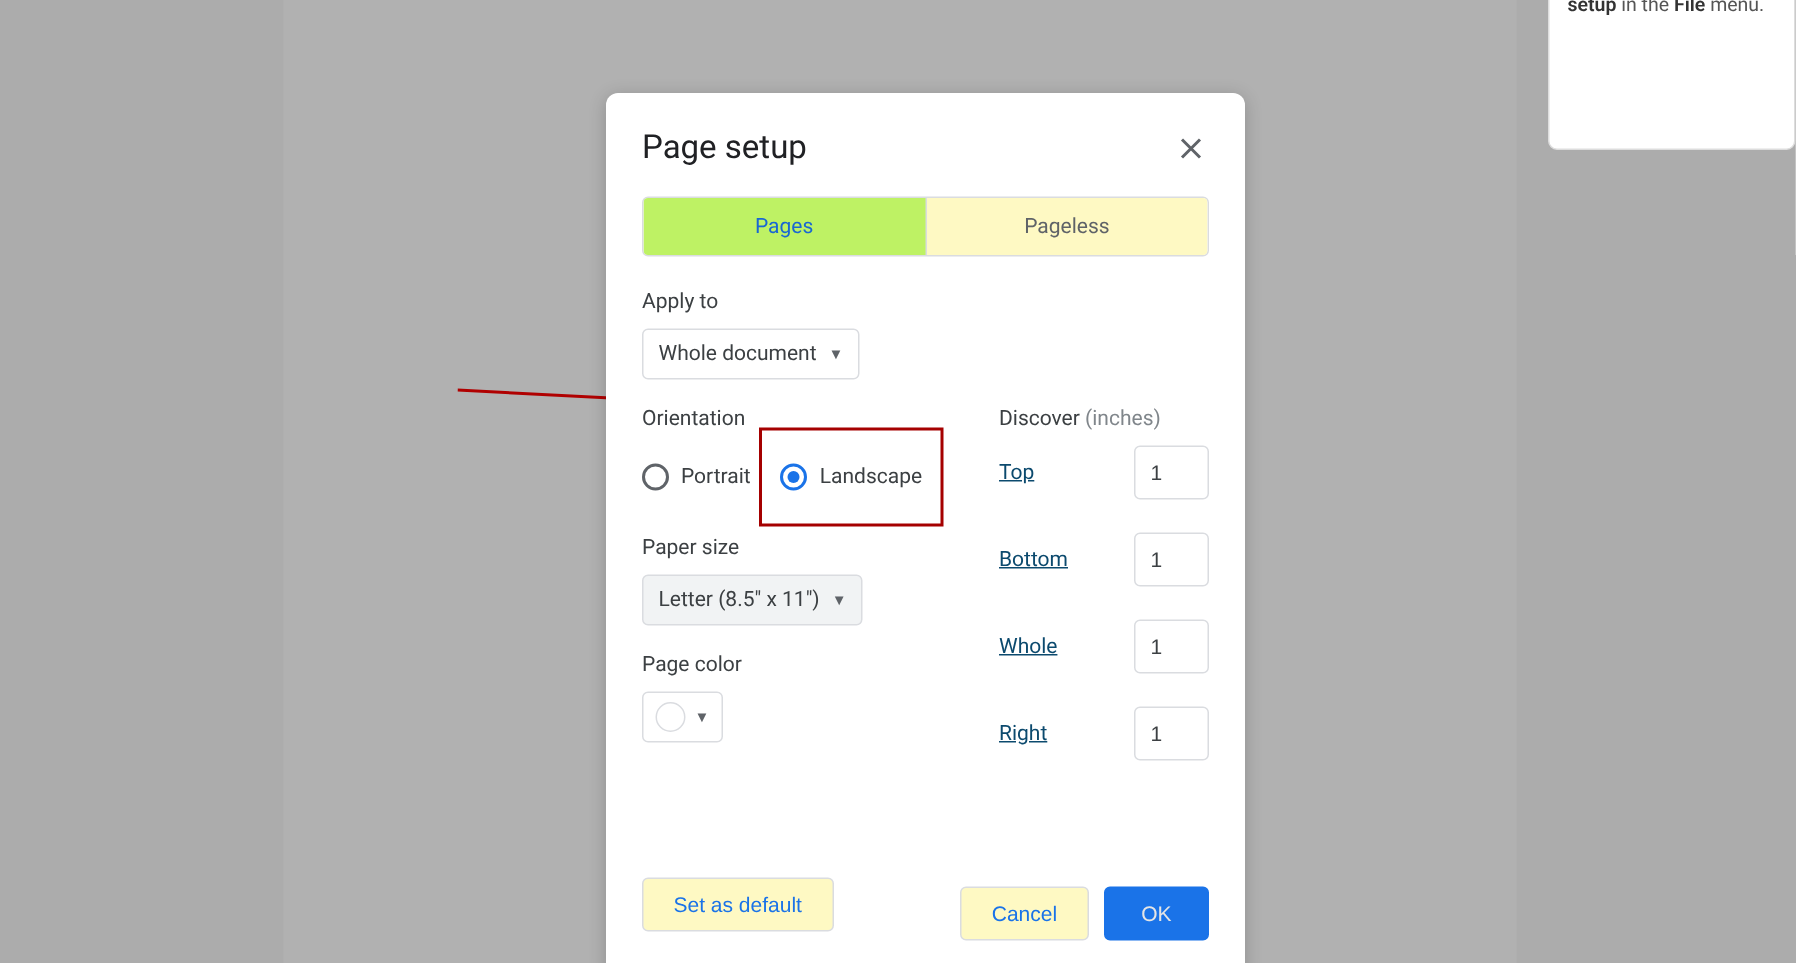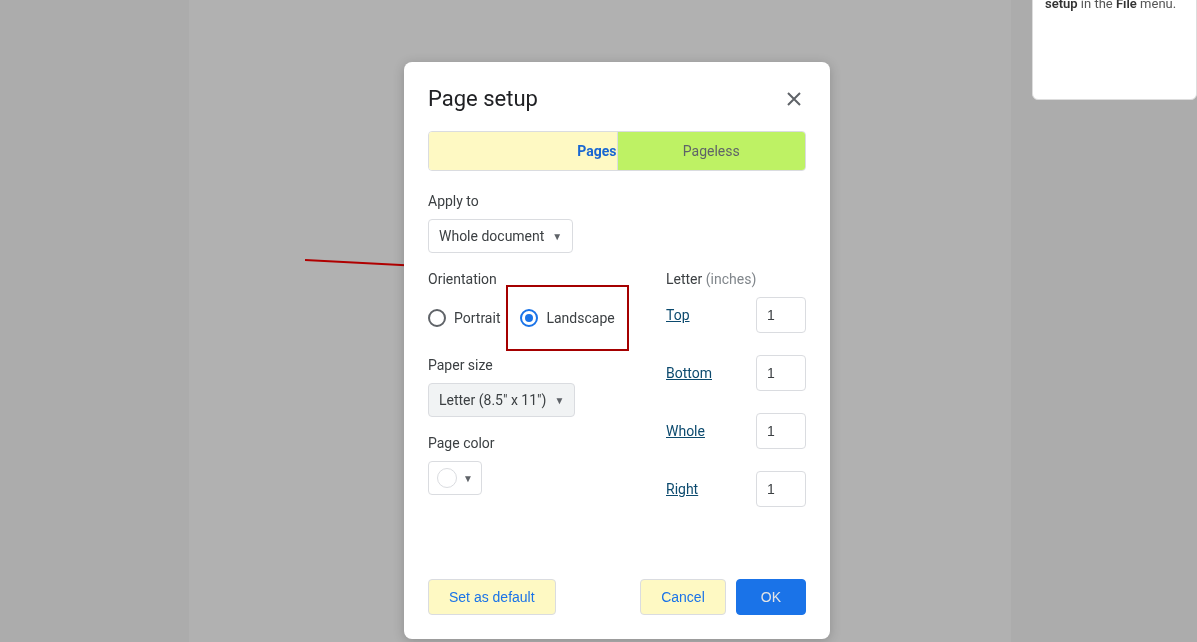--- a/index.html
+++ b/index.html
@@ -110,28 +110,27 @@
       border-radius: 4px;
       overflow: hidden;
       margin-bottom: 22px;
     }
     .tab {
       flex: 1;
       text-align: center;
       padding: 11px 0;
       font-size: 14px;
       cursor: pointer;
+      background: #fef9c3;
+      color: #5f6368;
+    }
+    .tab.active {
       background: #bef264;
-      color: #5f6368;
-    }
-    .tab.active {
-      background: #fef9c3;
       color: #1967d2;
-      font-weight: 700;
-      text-align: right;
+      font-weight: 400;
     }
     .tab:first-child {
       border-right: 1px solid #dadce0;
     }
     .form-body {
       display: flex;
       gap: 30px;
     }
     .col-left {
       flex: 1;
@@ -248,20 +247,21 @@
     }
     .dialog-footer {
       display: flex;
       justify-content: space-between;
       align-items: center;
       margin-top: 50px;
     }
     .footer-right {
       display: flex;
       gap: 10px;
+      margin-top: 12px;
     }
     .btn {
       padding: 9px 20px;
       border-radius: 4px;
       font-size: 14px;
       font-weight: 500;
       cursor: pointer;
       border: 1px solid #dadce0;
       background: #fef9c3;
       color: #1a73e8;
@@ -346,21 +346,21 @@
         <span class="form-label">Page color</span>
         <div class="color-swatch">
           <div class="color-circle"></div>
           <span class="dropdown-arrow">▼</span>
         </div>
       </div>
     </div>
 
     <div class="col-right">
       <span class="form-label">
-        <span>Letter</span>
+        <span>Discover</span>
         <span class="hint">(inches)</span>
       </span>
       <div class="margin-row">
         <span class="margin-label">Top</span>
         <input class="margin-input" value="1" style="">
       </div>
       <div class="margin-row">
         <span class="margin-label">Bottom</span>
         <input class="margin-input" value="1" style="">
       </div>

